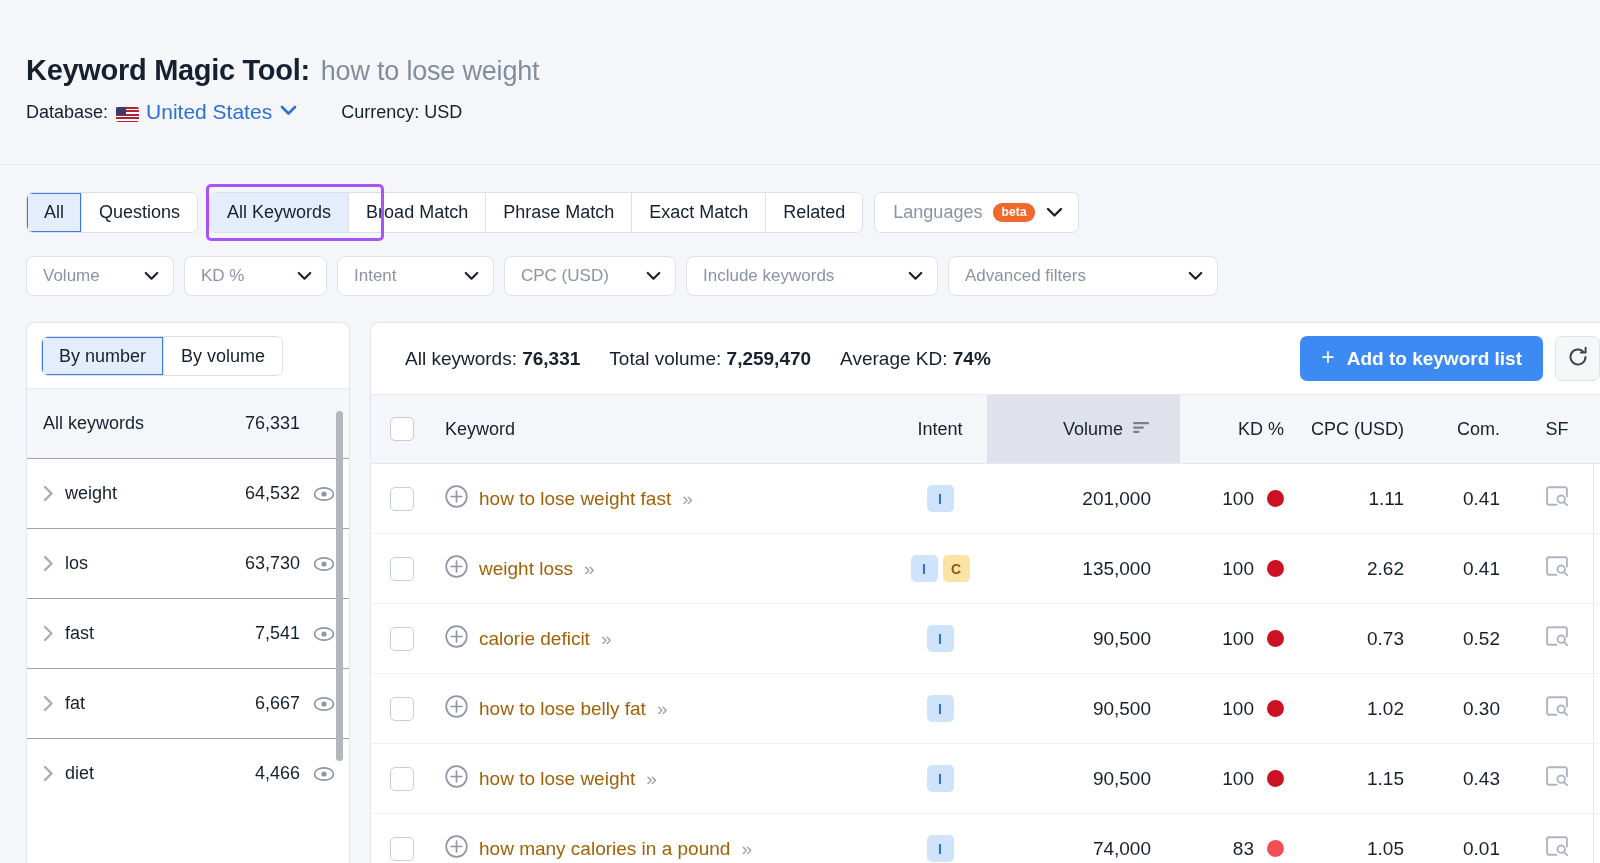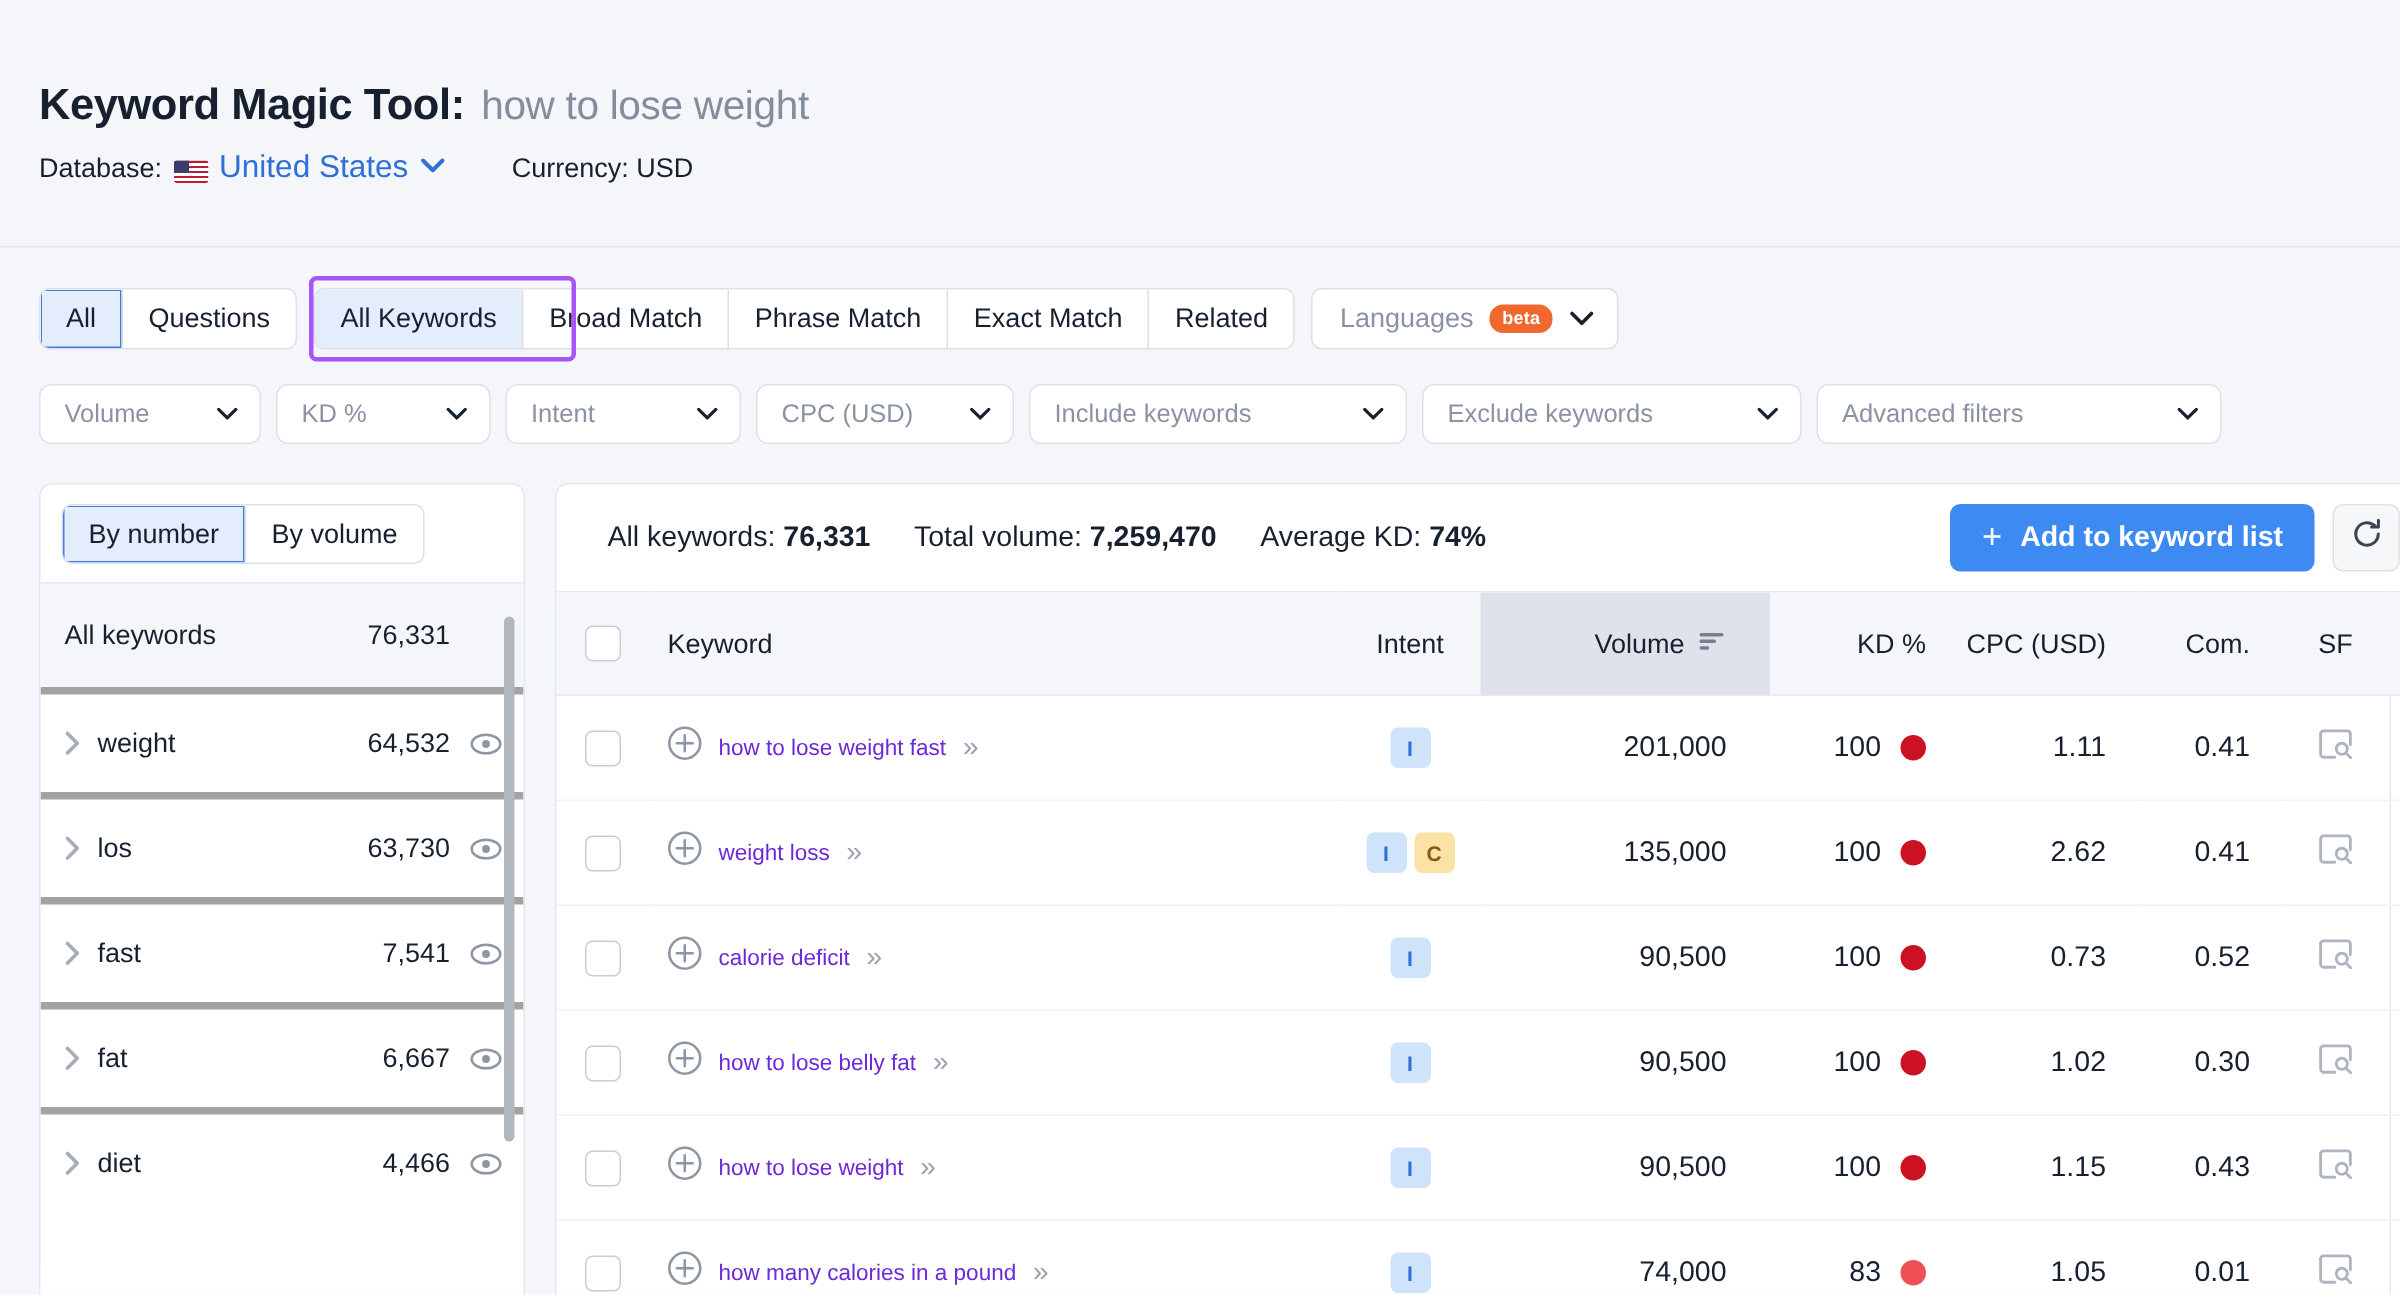--- a/index.html
+++ b/index.html
@@ -86,21 +86,21 @@
     display: flex; align-items: center; justify-content: center;
     padding: 0 17px; font-size: 18px; background: #fff; color: #16202e;
     border-right: 1px solid #dcdfe6;
   }
   .lp-seg .t:last-child { border-right: none; }
   .lp-seg .t.active { background: #e4edfb; box-shadow: inset 0 0 0 1px #3d7ede; }
   .lp-list { position: relative; }
   .lp-row {
     display: flex; align-items: center; height: 70px;
     padding: 0 14px 0 16px; font-size: 18px; color: #16202e;
-    border-top: 5px solid #a3a3a3;
+    border-top: 1px solid #a3a3a3;
   }
   .lp-row.allrow { background: #f4f6fa; border-top: 1px solid #e6eaf0; }
   .lp-row .chev { width: 22px; flex: none; display: flex; align-items: center; }
   .lp-row .nm { flex: 1; }
   .lp-row .ct { color: #16202e; margin-right: 13px; }
   .lp-row .eye { width: 22px; flex: none; display: flex; align-items: center; }
   .lp-scroll {
     position: absolute; right: 6px; top: 88px; width: 7px; height: 350px;
     background: #b2b6bd; border-radius: 4px;
   }
@@ -155,21 +155,21 @@
   td.c-cpc { text-align: right; padding-right: 21px; }
   td.c-com { text-align: right; padding-right: 21px; }
   td.c-sf  { text-align: center; }
   td.c-end { border-left: 1px solid #e3e7ee; }
 
   .chkbox {
     display: inline-block; width: 24px; height: 24px;
     border: 1.6px solid #c7cdd6; border-radius: 5px; background: #fff; vertical-align: middle;
   }
   .kwcell { display: flex; align-items: center; gap: 11px; }
-  .kwlink { color: #6d28d9; font-size: 15px; white-space: nowrap; }
+  .kwlink { color: #a16207; font-size: 19px; white-space: nowrap; }
   .dblchev { color: #9aa2b1; font-size: 19px; letter-spacing: -1px; }
   .badges { display: inline-flex; gap: 5px; justify-content: center; }
   .badge {
     width: 27px; height: 27px; border-radius: 5px; font-size: 14px; font-weight: 700;
     display: flex; align-items: center; justify-content: center;
   }
   .badge.i { background: #cfe4fb; color: #2f6fd6; }
   .badge.c { background: #fae3a5; color: #8a5a10; }
   .kdcell { display: inline-flex; align-items: center; gap: 13px; justify-content: flex-end; }
   .dot { width: 17px; height: 17px; border-radius: 50%; display: inline-block; }
@@ -247,26 +247,20 @@
           </svg></span>
     </div>
     <div class="fbtn" style="width:172px">
       <span>CPC (USD)</span>
       <span class="cv"><svg width="15" height="10" viewBox="0 0 17 11">
             <path d="M2 2l6.5 6.5L15 2" stroke="#16202e" stroke-width="2.4" fill="none" stroke-linecap="round" stroke-linejoin="round"></path>
           </svg></span>
     </div>
     <div class="fbtn" style="width:252px">
       <span>Include keywords</span>
-      <span class="cv"><svg width="15" height="10" viewBox="0 0 17 11">
-            <path d="M2 2l6.5 6.5L15 2" stroke="#16202e" stroke-width="2.4" fill="none" stroke-linecap="round" stroke-linejoin="round"></path>
-          </svg></span>
-    </div>
-    <div class="fbtn" style="width:253px">
-      <span>Exclude keywords</span>
       <span class="cv"><svg width="15" height="10" viewBox="0 0 17 11">
             <path d="M2 2l6.5 6.5L15 2" stroke="#16202e" stroke-width="2.4" fill="none" stroke-linecap="round" stroke-linejoin="round"></path>
           </svg></span>
     </div>
     <div class="fbtn" style="width:270px">
       <span>Advanced filters</span>
       <span class="cv"><svg width="15" height="10" viewBox="0 0 17 11">
             <path d="M2 2l6.5 6.5L15 2" stroke="#16202e" stroke-width="2.4" fill="none" stroke-linecap="round" stroke-linejoin="round"></path>
           </svg></span>
     </div>

